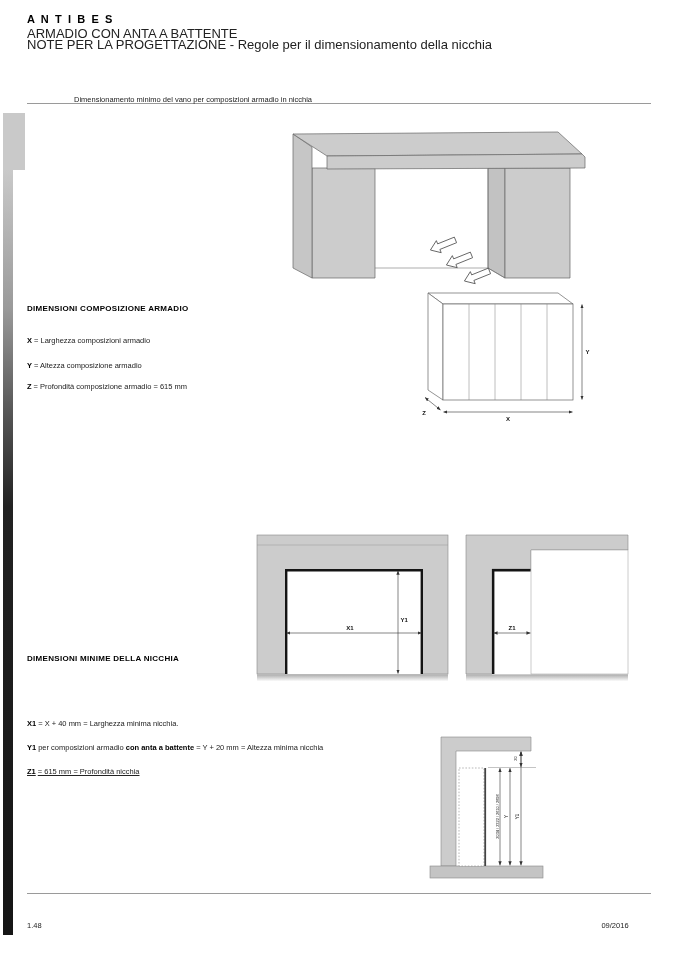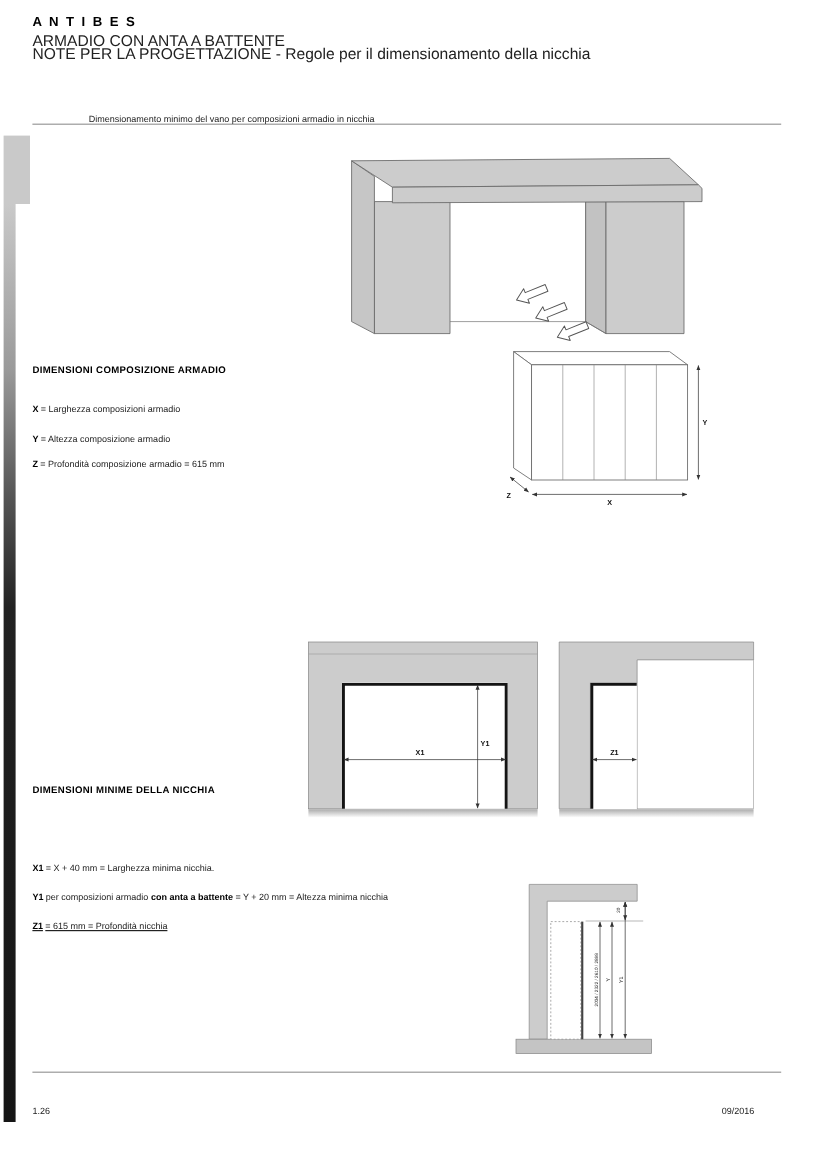--- a/index.html
+++ b/index.html
@@ -154,14 +154,14 @@
   <text x="73.6" y="86.5" class="tinylabel" text-anchor="middle" transform="rotate(-90 73.6 86.5)">2034 / 2322 / 2610 / 2898</text>
   <line x1="85" y1="38.2" x2="85" y2="135.3" class="dim" marker-start="url(#m4)" marker-end="url(#m4)"></line>
   <text x="83.4" y="86.5" class="tinylabel" style="font-size:4.5px;" text-anchor="middle" transform="rotate(-90 83.4 86.5)">Y</text>
   <line x1="96" y1="21.7" x2="96" y2="135.3" class="dim" marker-start="url(#m4)" marker-end="url(#m4)"></line>
   <text x="94.4" y="86.5" class="tinylabel" style="font-size:4.5px;" text-anchor="middle" transform="rotate(-90 94.4 86.5)">Y1</text>
   <line x1="96" y1="21.7" x2="96" y2="36.8" class="dim" marker-start="url(#m4)" marker-end="url(#m4)"></line>
   <text x="91.5" y="28.5" class="tinylabel" text-anchor="middle" transform="rotate(-90 91.5 28.5)">20</text>
 </svg>
 
 <div class="rule" style="left:27px; top:893px; width:624px;"></div>
-<div class="footer-text" style="left:27px; top:921px;">1.26</div>
+<div class="footer-text" style="left:27px; top:921px;">1.48</div>
 <div class="footer-text" style="left:598px; top:921px; width:34px; text-align:center;">09/2016</div>
 
 </body></html>

